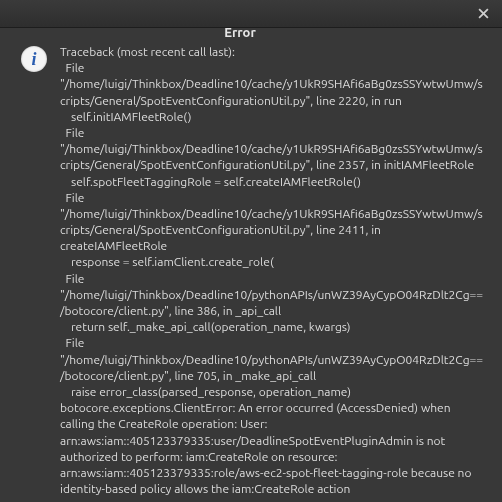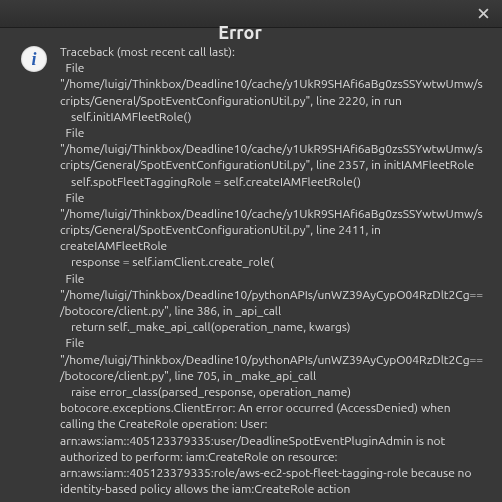--- a/index.html
+++ b/index.html
@@ -18,21 +18,21 @@
     border-bottom: 1px solid #1d1d1d;
     display: flex;
     align-items: center;
     position: relative;
     padding: 0 8px;
   }
   .titlebar-title {
     flex: 1;
     text-align: center;
     font-weight: 600;
-    font-size: 18px;
+    font-size: 13px;
     color: #e6e6e6;
     margin-top: 36px;
   }
   .titlebar-close {
     width: 22px;
     height: 20px;
     border-radius: 10px;
     display: flex;
     align-items: center;
     justify-content: center;

